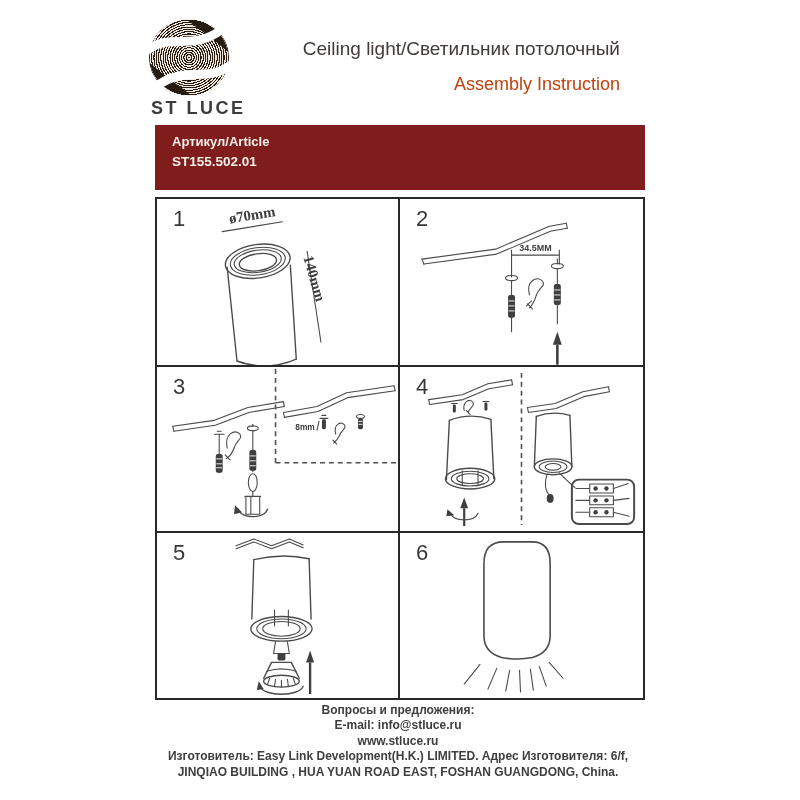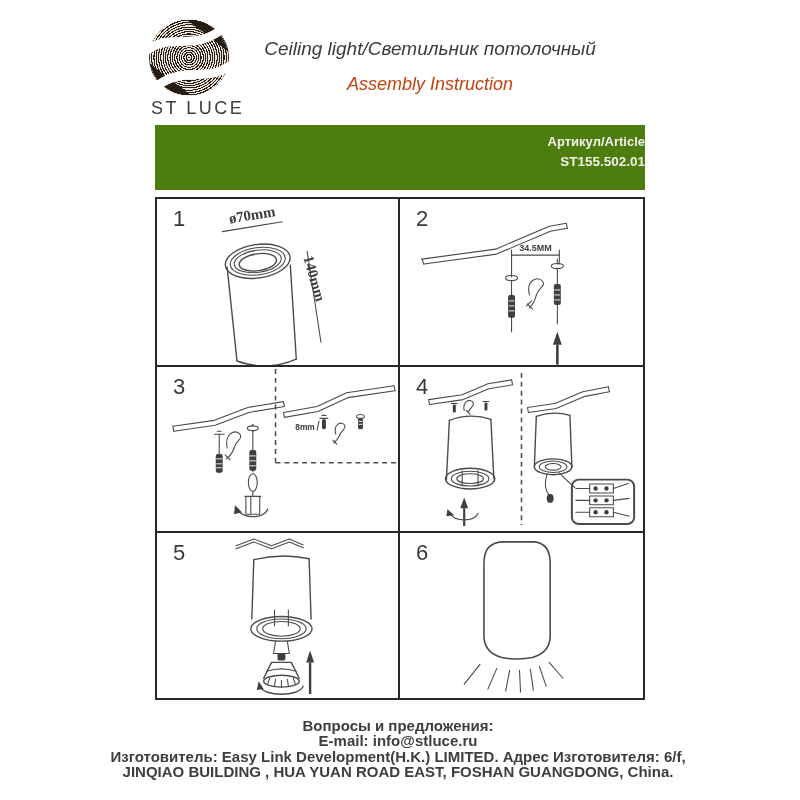--- a/index.html
+++ b/index.html
@@ -3,49 +3,49 @@
 <meta charset="utf-8">
 <style>
   html,body{margin:0;padding:0;background:#fff;}
   #page{position:relative;width:800px;height:800px;background:#ffffff;overflow:hidden;
         font-family:"Liberation Sans",sans-serif;color:#3d3d3d;}
   
   .logo{position:absolute;left:149px;top:19px;width:80px;height:77px;}
   .logo-rings{position:absolute;inset:0;border-radius:50%;
       background:repeating-radial-gradient(circle at 50% 50%,#2a1d12 0 1.1px,#ece6df 1.1px 2.3px);}
   .logo-overlay{position:absolute;inset:0;}
-  .brand-name{position:absolute;left:151px;top:98px;font-size:18px;font-weight:400;
+  .brand-name{position:absolute;left:151px;top:98px;font-size:18px;font-weight:700;
       letter-spacing:2.5px;color:#3c3c3c;}
-  .title-block{position:absolute;left:240px;top:38px;width:380px;text-align:center;font-style:italic;}
+  .title-block{position:absolute;left:240px;top:38px;width:380px;text-align:right;}
   .page-title{font-size:19px;color:#403b38;line-height:22px;}
   .page-subtitle{font-size:18px;color:#c2410c;margin-top:14px;}
   
-  .banner{position:absolute;left:155px;top:125px;width:490px;height:65px;background:#4d7c0f;
-      box-sizing:border-box;padding:9px 0 0 17px;color:#f3efe9;text-align:right;}
+  .banner{position:absolute;left:155px;top:125px;width:490px;height:65px;background:#7f1d1d;
+      box-sizing:border-box;padding:9px 0 0 17px;color:#f3efe9;}
   .banner-label{font-size:13px;font-weight:700;}
   .banner-value{font-size:13.5px;font-weight:700;margin-top:5px;}
   
   .steps{position:absolute;left:155px;top:197px;width:490px;height:503px;box-sizing:border-box;
       border:2px solid #282828;display:grid;grid-template-columns:1fr 1fr;
       grid-template-rows:168px 166px 1fr;background:#fff;}
   .cell{position:relative;border-right:2px solid #282828;border-bottom:2px solid #282828;}
   .cell.last-col{border-right:none;}
   .cell.last-row{border-bottom:none;}
   .step-num{position:absolute;left:16px;top:7px;font-size:22px;color:#383838;z-index:2;}
   .cell svg{position:absolute;inset:0;width:100%;height:100%;}
   .ln{fill:none;stroke:#4a4a4a;stroke-width:1.4;stroke-linecap:round;stroke-linejoin:round;}
   .ln2{fill:none;stroke:#4a4a4a;stroke-width:1.1;stroke-linecap:round;stroke-linejoin:round;}
   .dash{fill:none;stroke:#4f4f4f;stroke-width:1.6;stroke-dasharray:5 4;}
   .fl{fill:#3f3f3f;stroke:none;}
   .rib{stroke:#ffffff;stroke-width:0.9;fill:none;}
   .dimserif{font-family:"Liberation Serif",serif;font-weight:700;fill:#3d3d3d;}
   .dimsans{font-family:"Liberation Sans",sans-serif;font-weight:700;fill:#3d3d3d;}
   
-  .footer{position:absolute;left:0;top:718px;width:796px;text-align:center;
-      font-size:15px;font-weight:700;color:#3e3e3e;line-height:15.4px;}
+  .footer{position:absolute;left:0;top:703px;width:796px;text-align:center;
+      font-size:12px;font-weight:700;color:#3e3e3e;line-height:15.4px;}
 </style>
 </head>
 <body>
 
 <div id="page">
 
   <div class="logo">
     <div class="logo-rings"></div>
     <svg class="logo-overlay" viewBox="0 0 80 77">
       <path d="M38,1 C52,12 66,21 79,33 A39,37.5 0 0 0 38,1 Z" fill="#271c11"></path>
@@ -305,17 +305,18 @@
           <path class="ln2" d="M147,155 L140,135"></path>
           <path class="ln2" d="M164,147 L150,131"></path>
         </g>
       </svg>
     </div>
   </div>
 
   <div class="footer">
     <div>Вопросы и предложения:</div>
     <div>E-mail: info@stluce.ru</div>
+    <div>www.stluce.ru</div>
     <div>Изготовитель: Easy Link Development(H.K.) LIMITED. Адрес Изготовителя: 6/f,</div>
     <div>JINQIAO BUILDING , HUA YUAN ROAD EAST, FOSHAN GUANGDONG, China.</div>
   </div>
 
 </div>
 
 </body></html>

